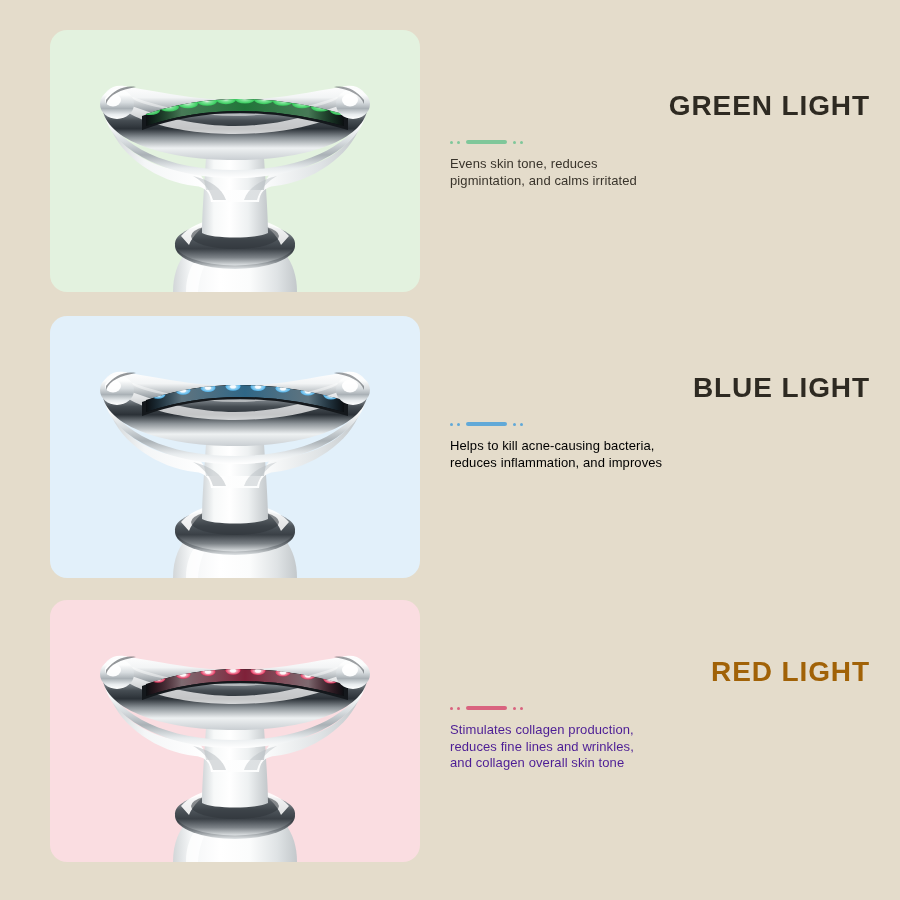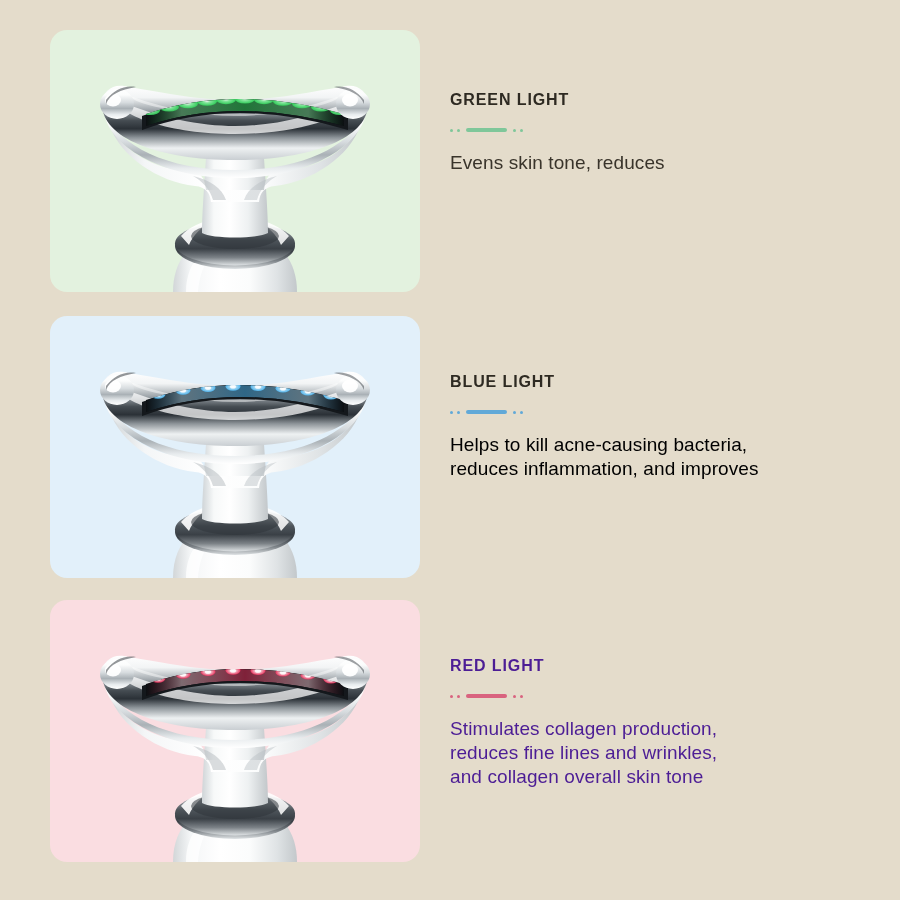--- a/index.html
+++ b/index.html
@@ -47,26 +47,27 @@
   .device svg { display:block; width:370px; height:262px; }
 
   
   .textcol {
     position:absolute;
     left:450px; top:0;
     width:420px;
   }
 
   .title {
-    font-size:16px;
+    font-size:28px;
     font-weight:bold;
     letter-spacing:0.9px;
     color:#2E2A22;
     line-height:1;
     white-space:nowrap;
+    text-align:right;
   }
 
   
   .divider {
     display:flex;
     align-items:center;
     gap:4px;
     margin-top:19px;
     height:6px;
   }
@@ -76,22 +77,22 @@
     flex:none;
   }
   .divider .bar {
     width:41px; height:4.5px;
     border-radius:3px;
     flex:none;
     margin:0 2px;
   }
 
   .desc {
-    margin-top:18px;
-    font-size:19px;
+    margin-top:11px;
+    font-size:13px;
     line-height:1.27;
     color:#39342B;
     letter-spacing:0.1px;
   }
   .desc span { display:block; white-space:nowrap; }
 
   
   .row-green .textcol { top:62px; }
   .row-blue  .textcol { top:58px; }
   .row-red   .textcol { top:58px; }
@@ -251,20 +252,21 @@
       <div class="title" style="color: rgb(46, 42, 34);">GREEN LIGHT</div>
       <div class="divider">
         <span class="dot" style="background: rgb(127, 199, 154);"></span>
         <span class="dot" style="background: rgb(127, 199, 154);"></span>
         <span class="bar" style="background: rgb(127, 199, 154);"></span>
         <span class="dot" style="background: rgb(127, 199, 154);"></span>
         <span class="dot" style="background: rgb(127, 199, 154);"></span>
       </div>
       <div class="desc" style="color: rgb(57, 52, 43);">
         <span>Evens skin tone, reduces</span>
+        <span>pigmintation, and calms irritated</span>
       </div>
     </div>
   </div>
 
   <div class="row row-blue">
     <div class="card" style="background: rgb(226, 240, 250);">
       <div class="device">
 <svg viewBox="0 0 370 262" xmlns="http://www.w3.org/2000/svg">
   <defs>
 
@@ -574,21 +576,21 @@
   <ellipse cx="63" cy="70" rx="8" ry="6.5" fill="#ffffff" opacity="0.95"></ellipse>
   <ellipse cx="303" cy="74" rx="17" ry="15" fill="url(#chromeWingg2)"></ellipse>
   <ellipse cx="300" cy="70" rx="8" ry="6.5" fill="#ffffff" opacity="0.95"></ellipse>
 
   <path d="M56,70 C64,60 74,55 86,57 C70,60 60,64 56,74 Z" fill="#3c4247" opacity="0.55"></path>
   <path d="M314,70 C306,60 296,55 284,57 C300,60 310,64 314,74 Z" fill="#3c4247" opacity="0.5"></path>
 </svg>
         </div>
     </div>
     <div class="textcol">
-      <div class="title" style="color: #4c1d95;">RED LIGHT</div>
+      <div class="title" style="color: #a16207;">RED LIGHT</div>
       <div class="divider">
         <span class="dot" style="background: rgb(217, 99, 127);"></span>
         <span class="dot" style="background: rgb(217, 99, 127);"></span>
         <span class="bar" style="background: rgb(217, 99, 127);"></span>
         <span class="dot" style="background: rgb(217, 99, 127);"></span>
         <span class="dot" style="background: rgb(217, 99, 127);"></span>
       </div>
       <div class="desc" style="color: #4c1d95;">
         <span>Stimulates collagen production,</span>
         <span>reduces fine lines and wrinkles,</span>

